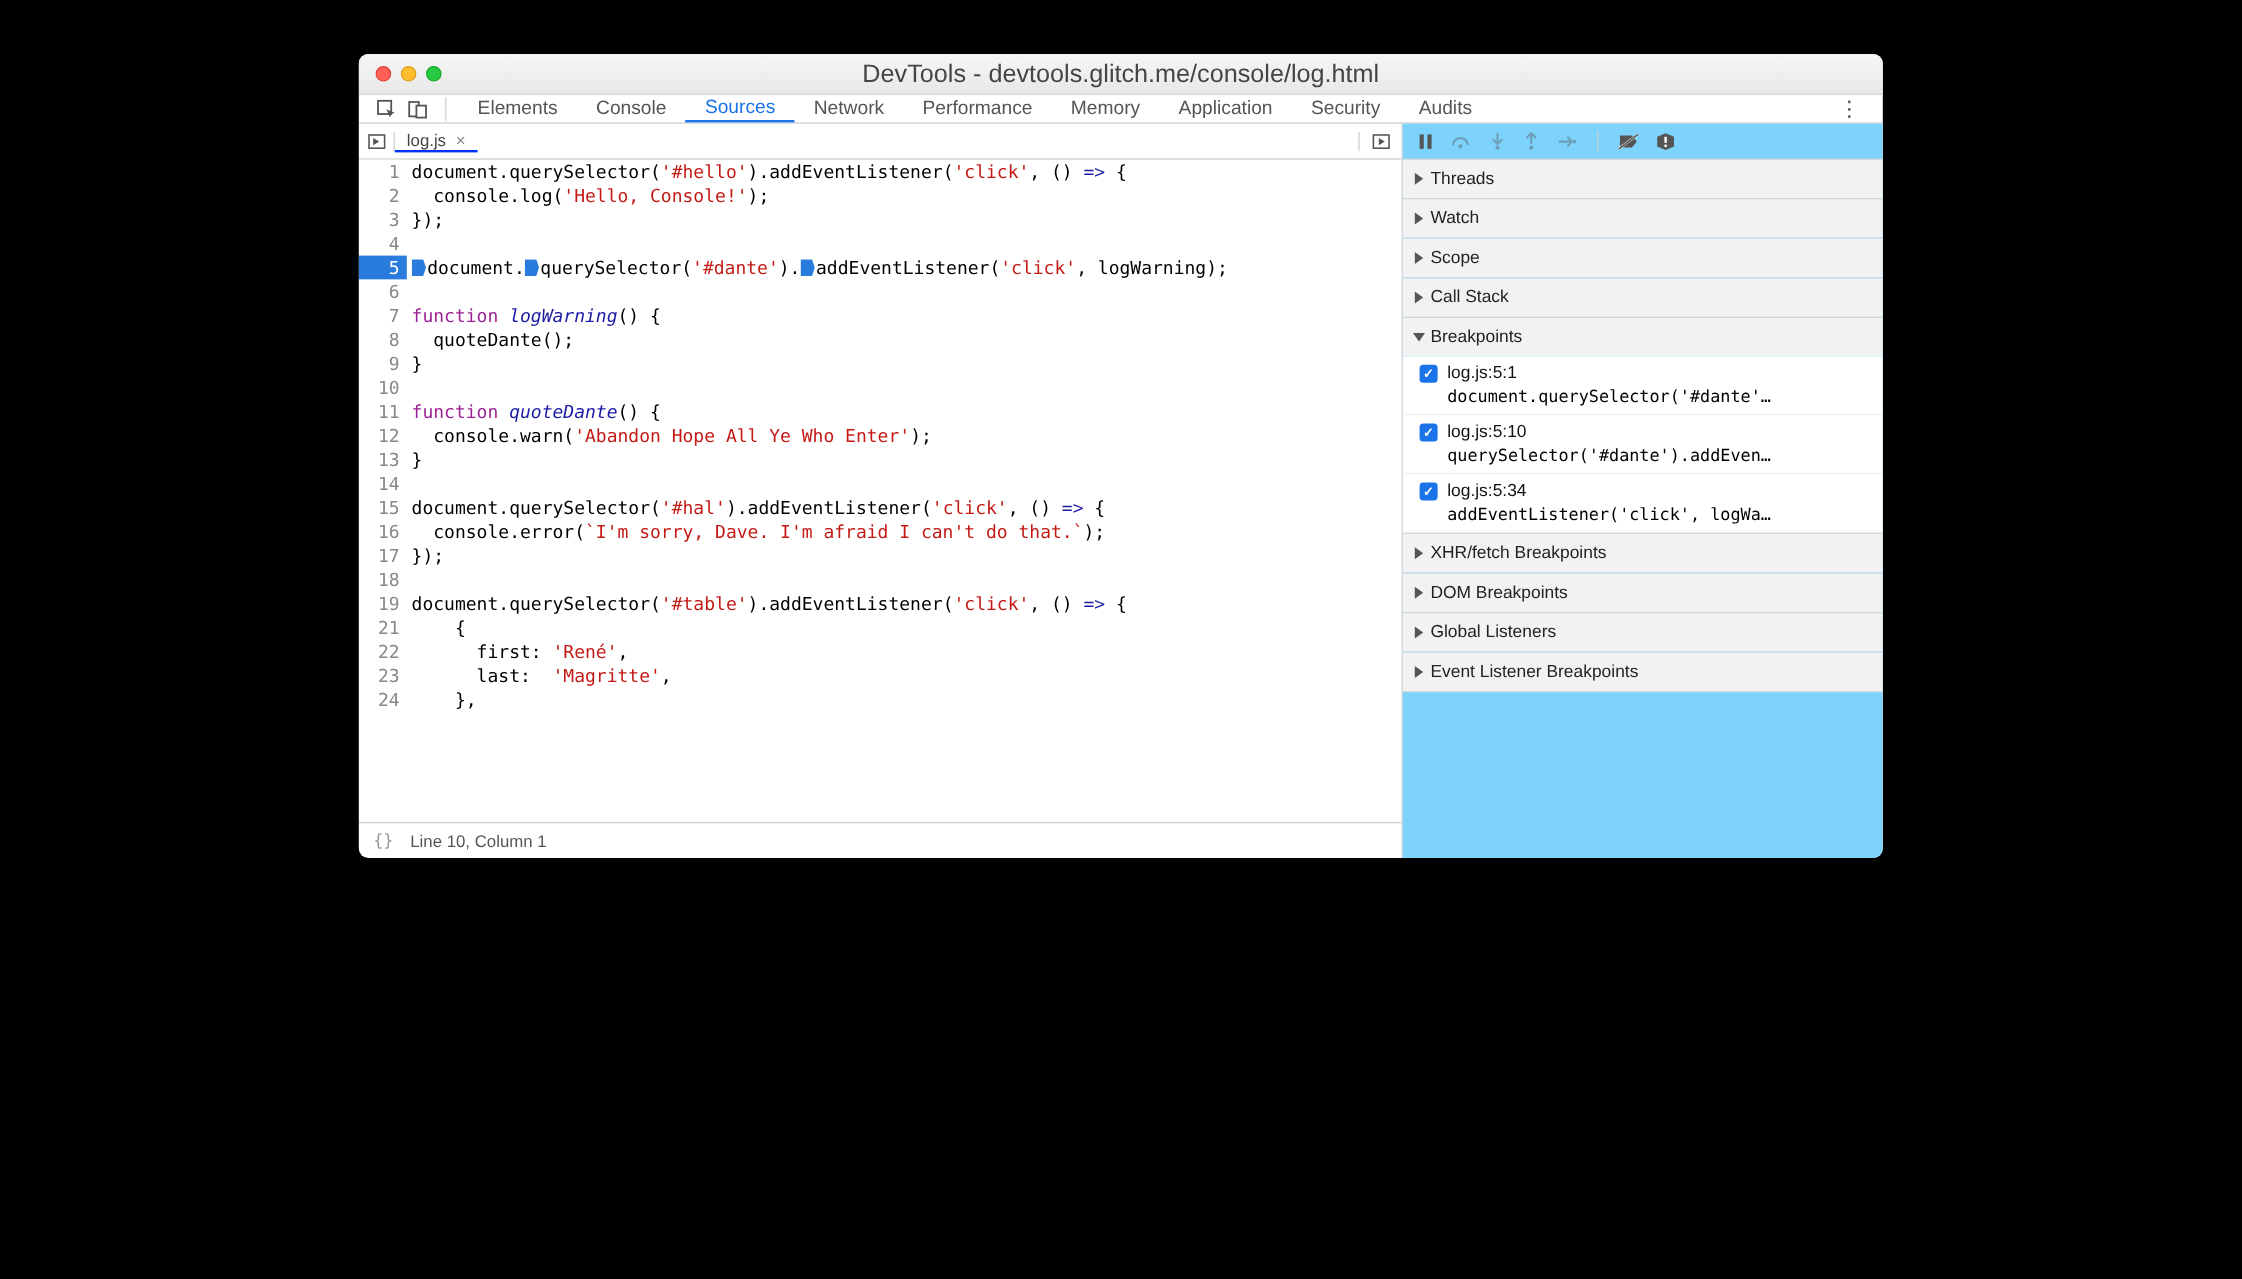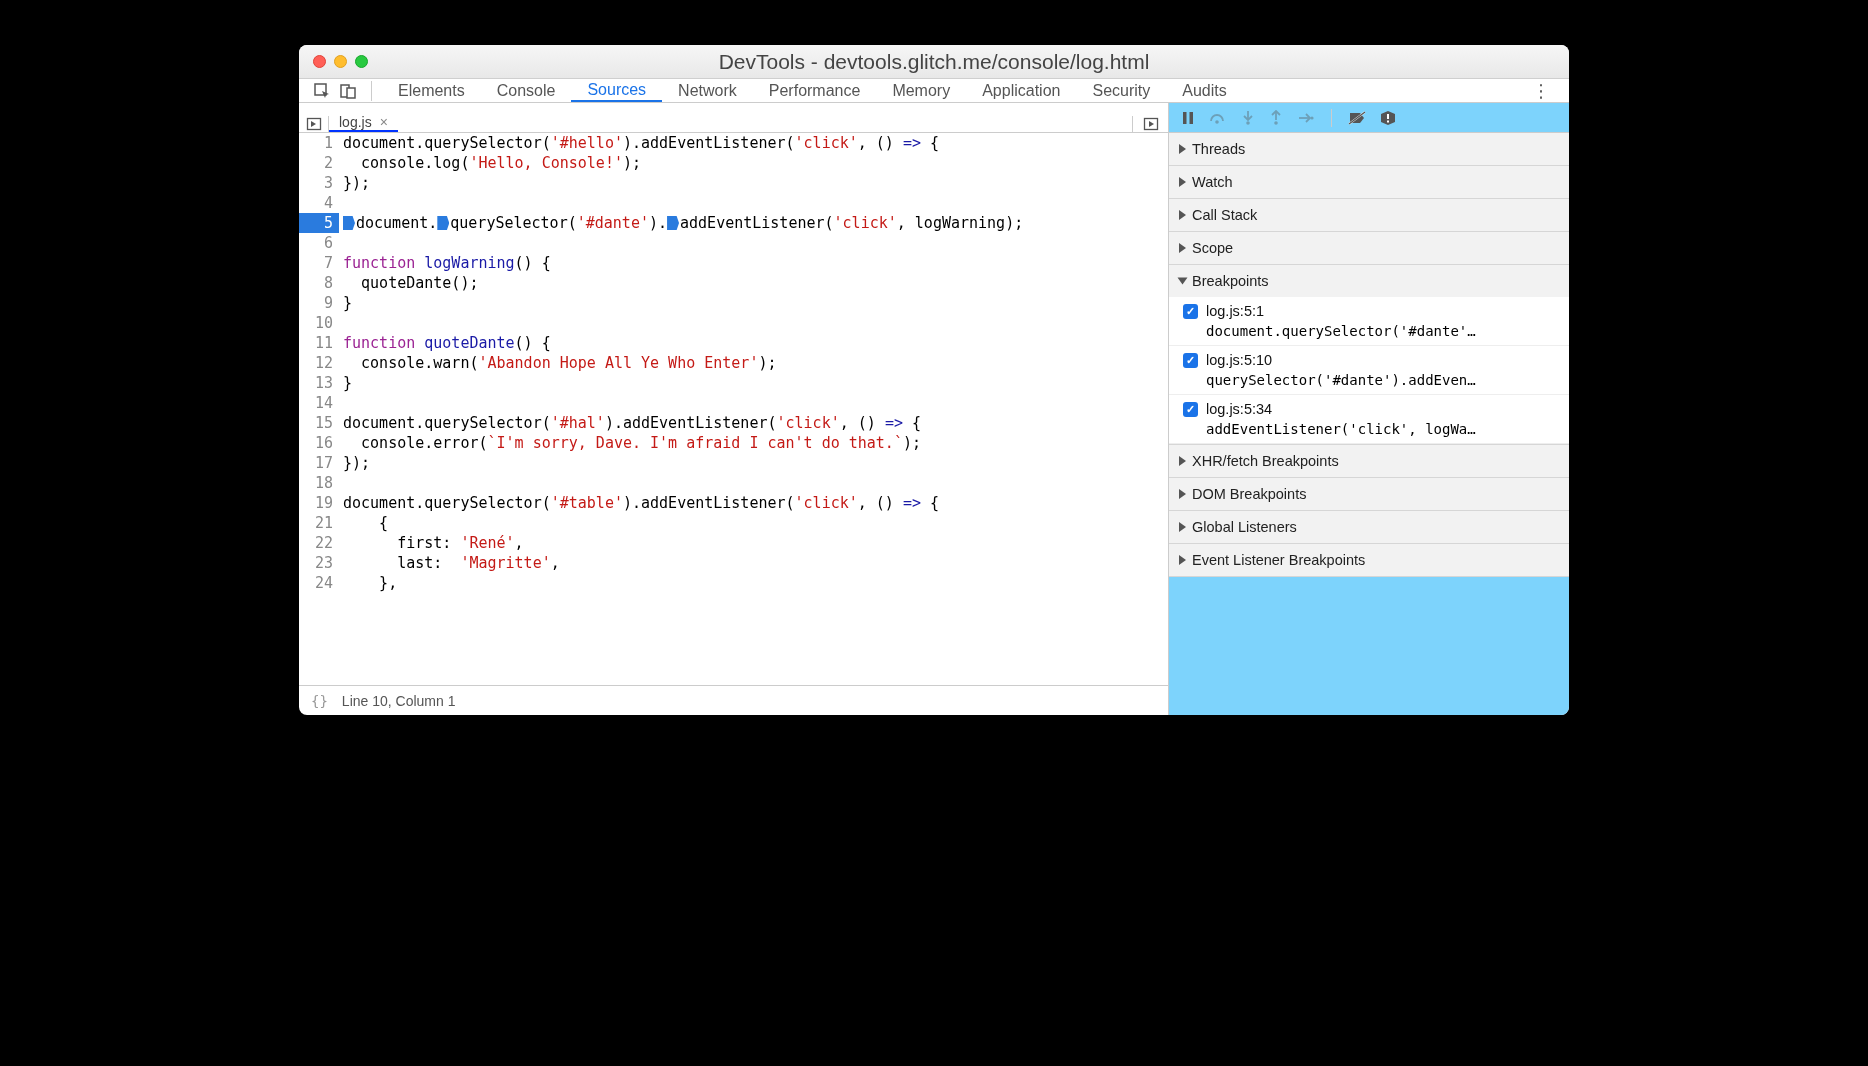--- a/index.html
+++ b/index.html
@@ -36,35 +36,35 @@
     font-size:16px; color:#555;
   }
   .ico-btn{width:26px;height:26px;display:flex;align-items:center;justify-content:center;color:#666;}
   .vsep{width:1px;height:20px;background:#ccc;margin:0 10px;}
   .tab{padding:0 16px;height:100%;display:flex;align-items:center;cursor:pointer}
   .tab.active{color:#1a73e8;border-bottom:2px solid #1a73e8}
   .spacer{flex:1}
   .kebab{font-size:18px;letter-spacing:1px;padding:0 8px;color:#555}
   .body{flex:1;display:flex;min-height:0}
   .left{flex:1;display:flex;flex-direction:column;border-right:1px solid #ccc;min-width:0}
-  .filetabs{height:30px;border-bottom:1px solid #ccc;display:flex;align-items:flex-end;font-size:14px;color:#444}
+  .filetabs{height:30px;border-bottom:1px solid #ccc;display:flex;align-items:center;font-size:14px;color:#444}
   .nav-icon{width:30px;display:flex;align-items:center;justify-content:center;border-right:1px solid #ccc}
   .ftab{display:flex;align-items:center;padding:0 10px;gap:8px;border-bottom:2px solid #03f;position:relative}
   .xclose{color:#888;font-size:14px}
   .drawer-icon{width:36px;display:flex;align-items:center;justify-content:center;margin-left:auto;border-left:1px solid #ccc}
   .code{flex:1;overflow:auto;font-family:Menlo,Consolas,monospace;font-size:15px;line-height:20px;position:relative}
   .row{display:flex}
   .gut{width:40px;text-align:right;padding-right:6px;color:#888;background:#fff;user-select:none;flex-shrink:0}
   .gut.hl{background:#2a7bde;color:#fff}
   .bpflag{display:inline-block;width:12px;height:14px;background:#2a7bde;margin-right:1px;clip-path:polygon(0 0,80% 0,100% 50%,80% 100%,0 100%);vertical-align:-2px}
   .src{padding-left:4px;white-space:pre;color:#000}
   .k-str{color:#c41a16}
   .k-fn{color:#1a1aa6}
   .k-kw{color:#9b2393}
-  .k-def{color:#1a1aa6;}
+  .k-def{color:#1a1aa6;font-style:italic}
   .status{height:30px;border-top:1px solid #ccc;display:flex;align-items:center;gap:14px;padding:0 12px;color:#555;font-size:14px}
   .status .braces{font-family:Menlo,monospace;color:#999}
   .right{width:400px;display:flex;flex-direction:column;background:#7dd3fc}
   .dbg-tb{height:30px;border-bottom:1px solid #ccc;display:flex;align-items:center;gap:14px;padding:0 12px;color:#555}
   .dbg-tb .sep{width:1px;height:18px;background:#ccc;margin:0 2px}
   .sect{border-bottom:1px solid #d6d6d6;font-size:14.5px}
   .sect-h{height:32px;display:flex;align-items:center;padding:0 10px;gap:6px;background:#f2f2f2;color:#222;cursor:pointer}
   .tri{display:inline-block;width:0;height:0;border-top:5px solid transparent;border-bottom:5px solid transparent;border-left:7px solid #555;flex-shrink:0}
   .tri.open{transform:rotate(90deg)}
   .bp-item{padding:6px 10px 6px 14px;border-bottom:1px solid #eee}
@@ -298,27 +298,27 @@
         </div>
       <div class="sect">
           <div class="sect-h">
             <span class="tri"></span>
             <span>Watch</span>
           </div>
         </div>
       <div class="sect">
           <div class="sect-h">
             <span class="tri"></span>
+            <span>Scope</span>
+          </div>
+        </div>
+      <div class="sect">
+          <div class="sect-h">
+            <span class="tri"></span>
             <span>Call Stack</span>
-          </div>
-        </div>
-      <div class="sect">
-          <div class="sect-h">
-            <span class="tri"></span>
-            <span>Scope</span>
           </div>
         </div>
       <div class="sect">
         <div class="sect-h">
             <span class="tri open"></span>
             <span>Breakpoints</span>
           </div>
         <div id="bplist" style="background:#fff">
             <div class="bp-item">
               <div class="bp-top">

